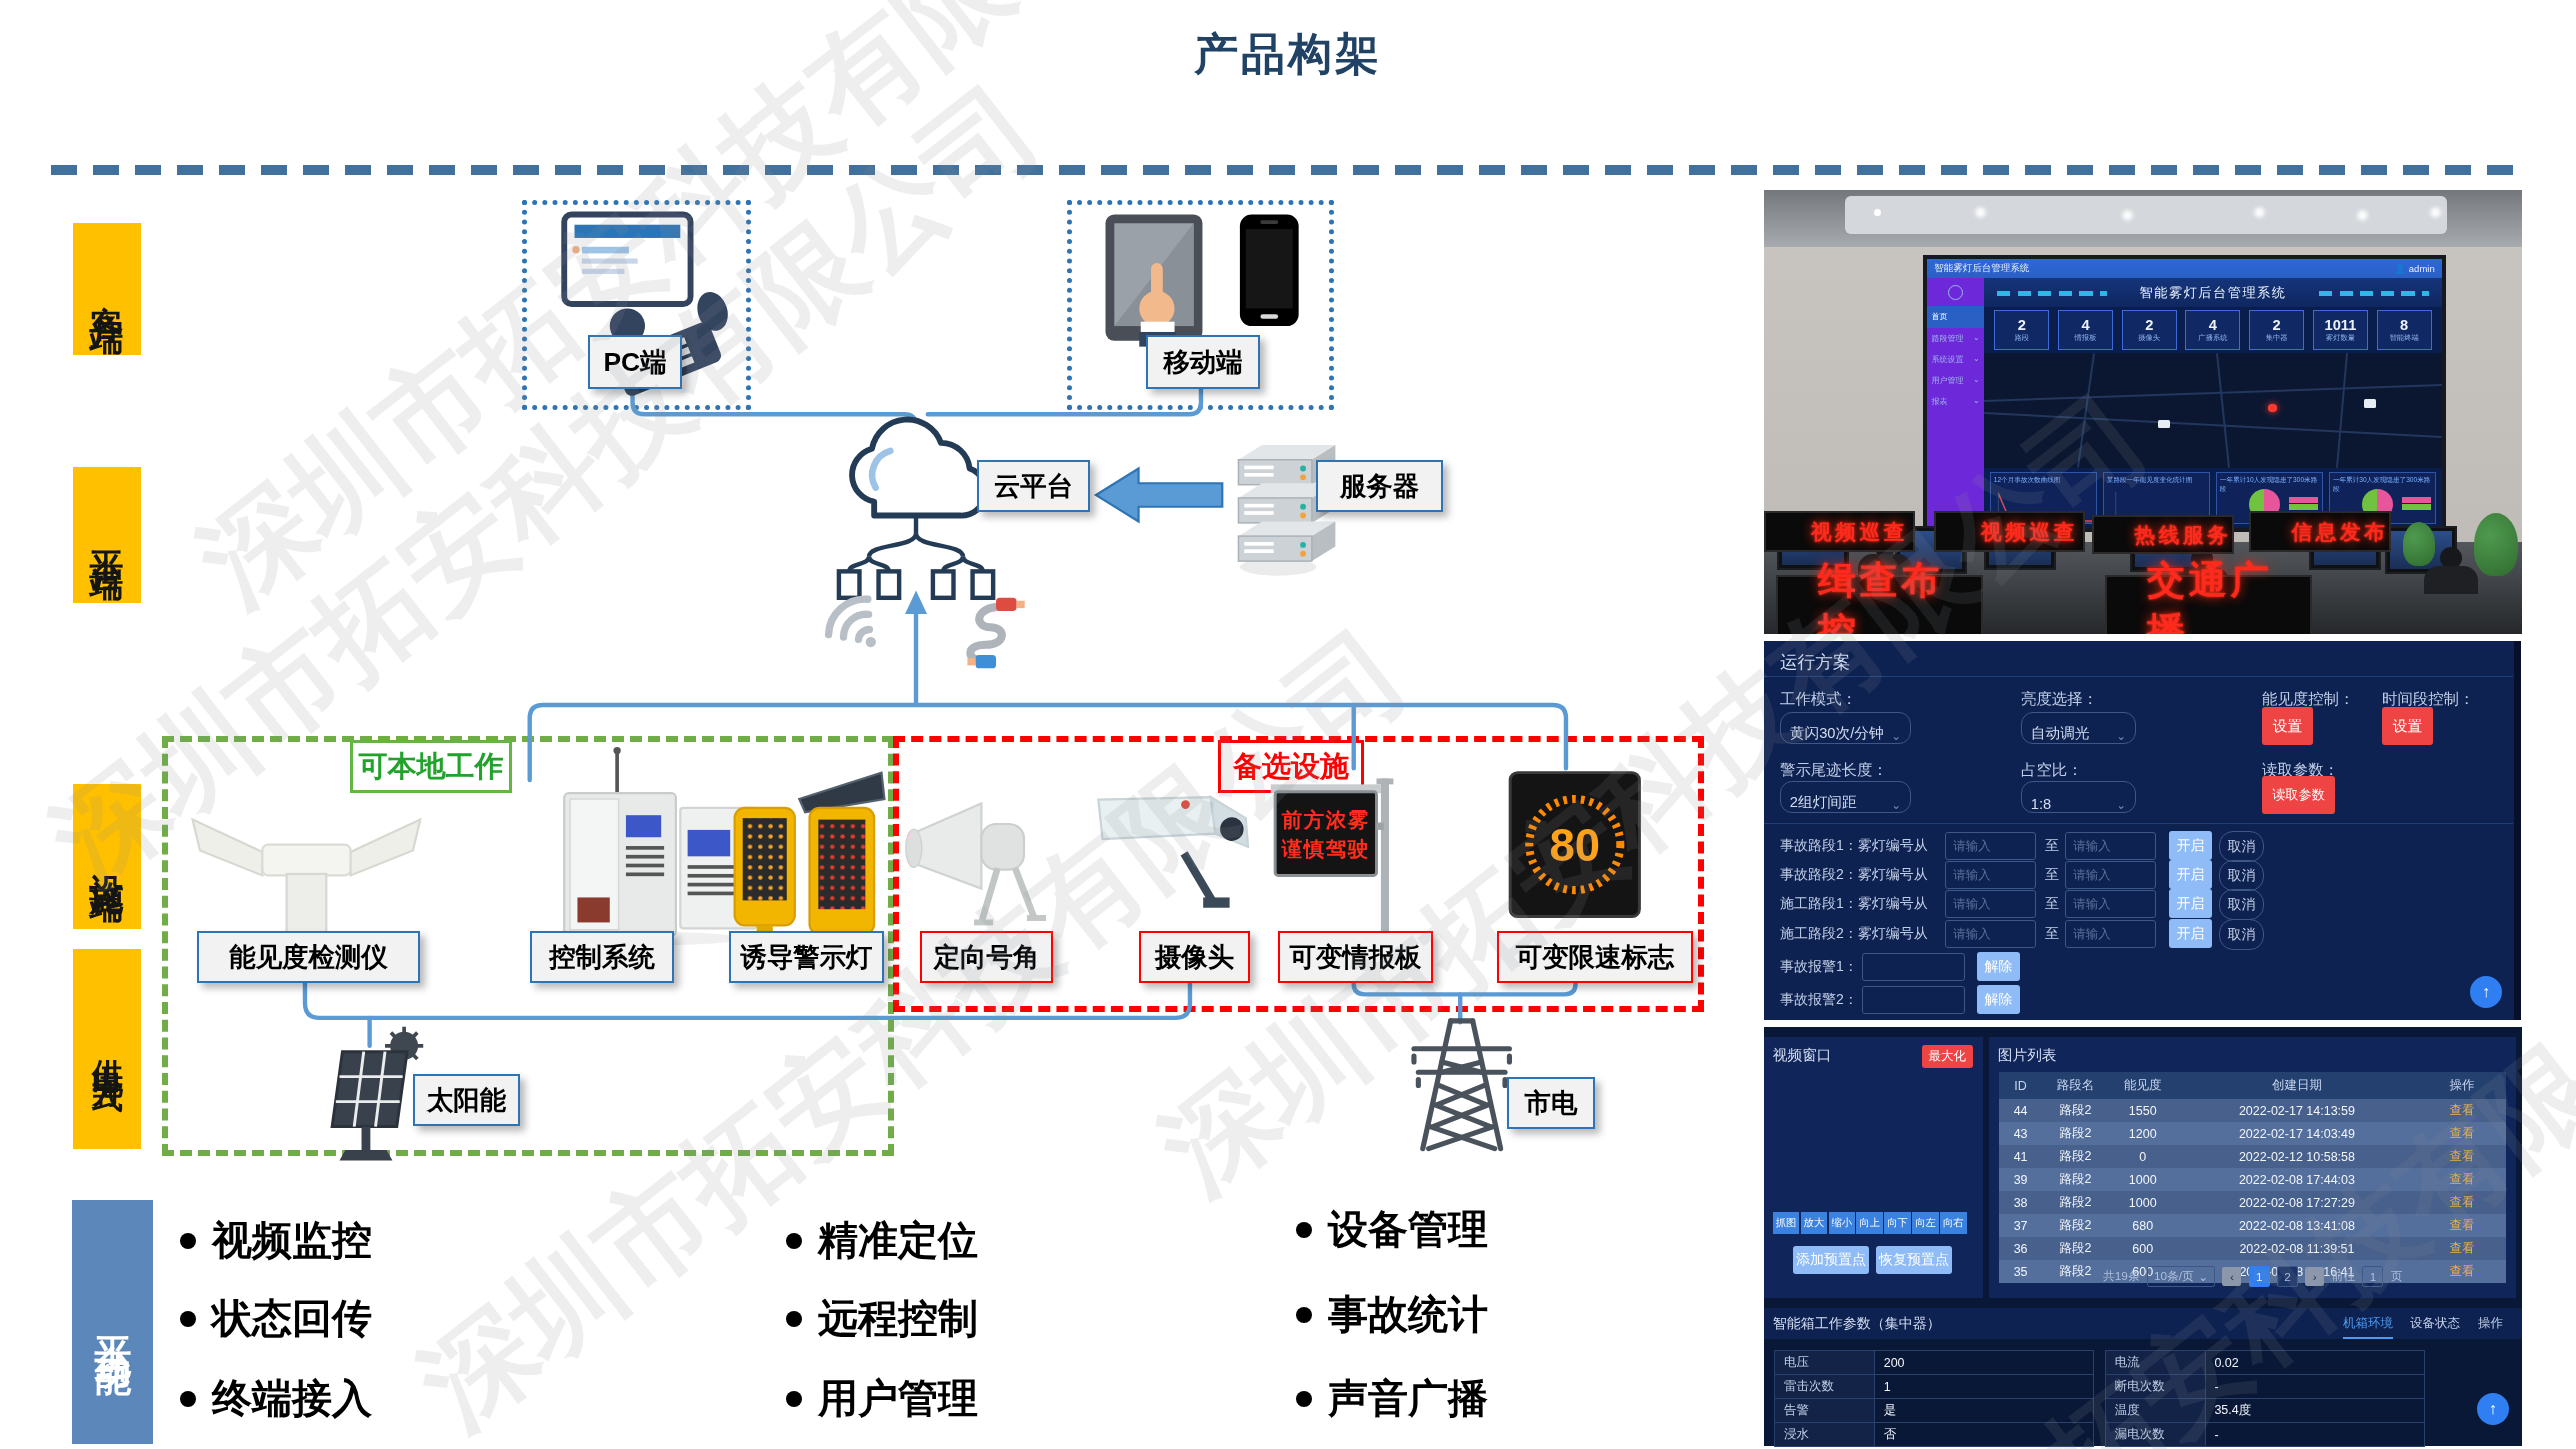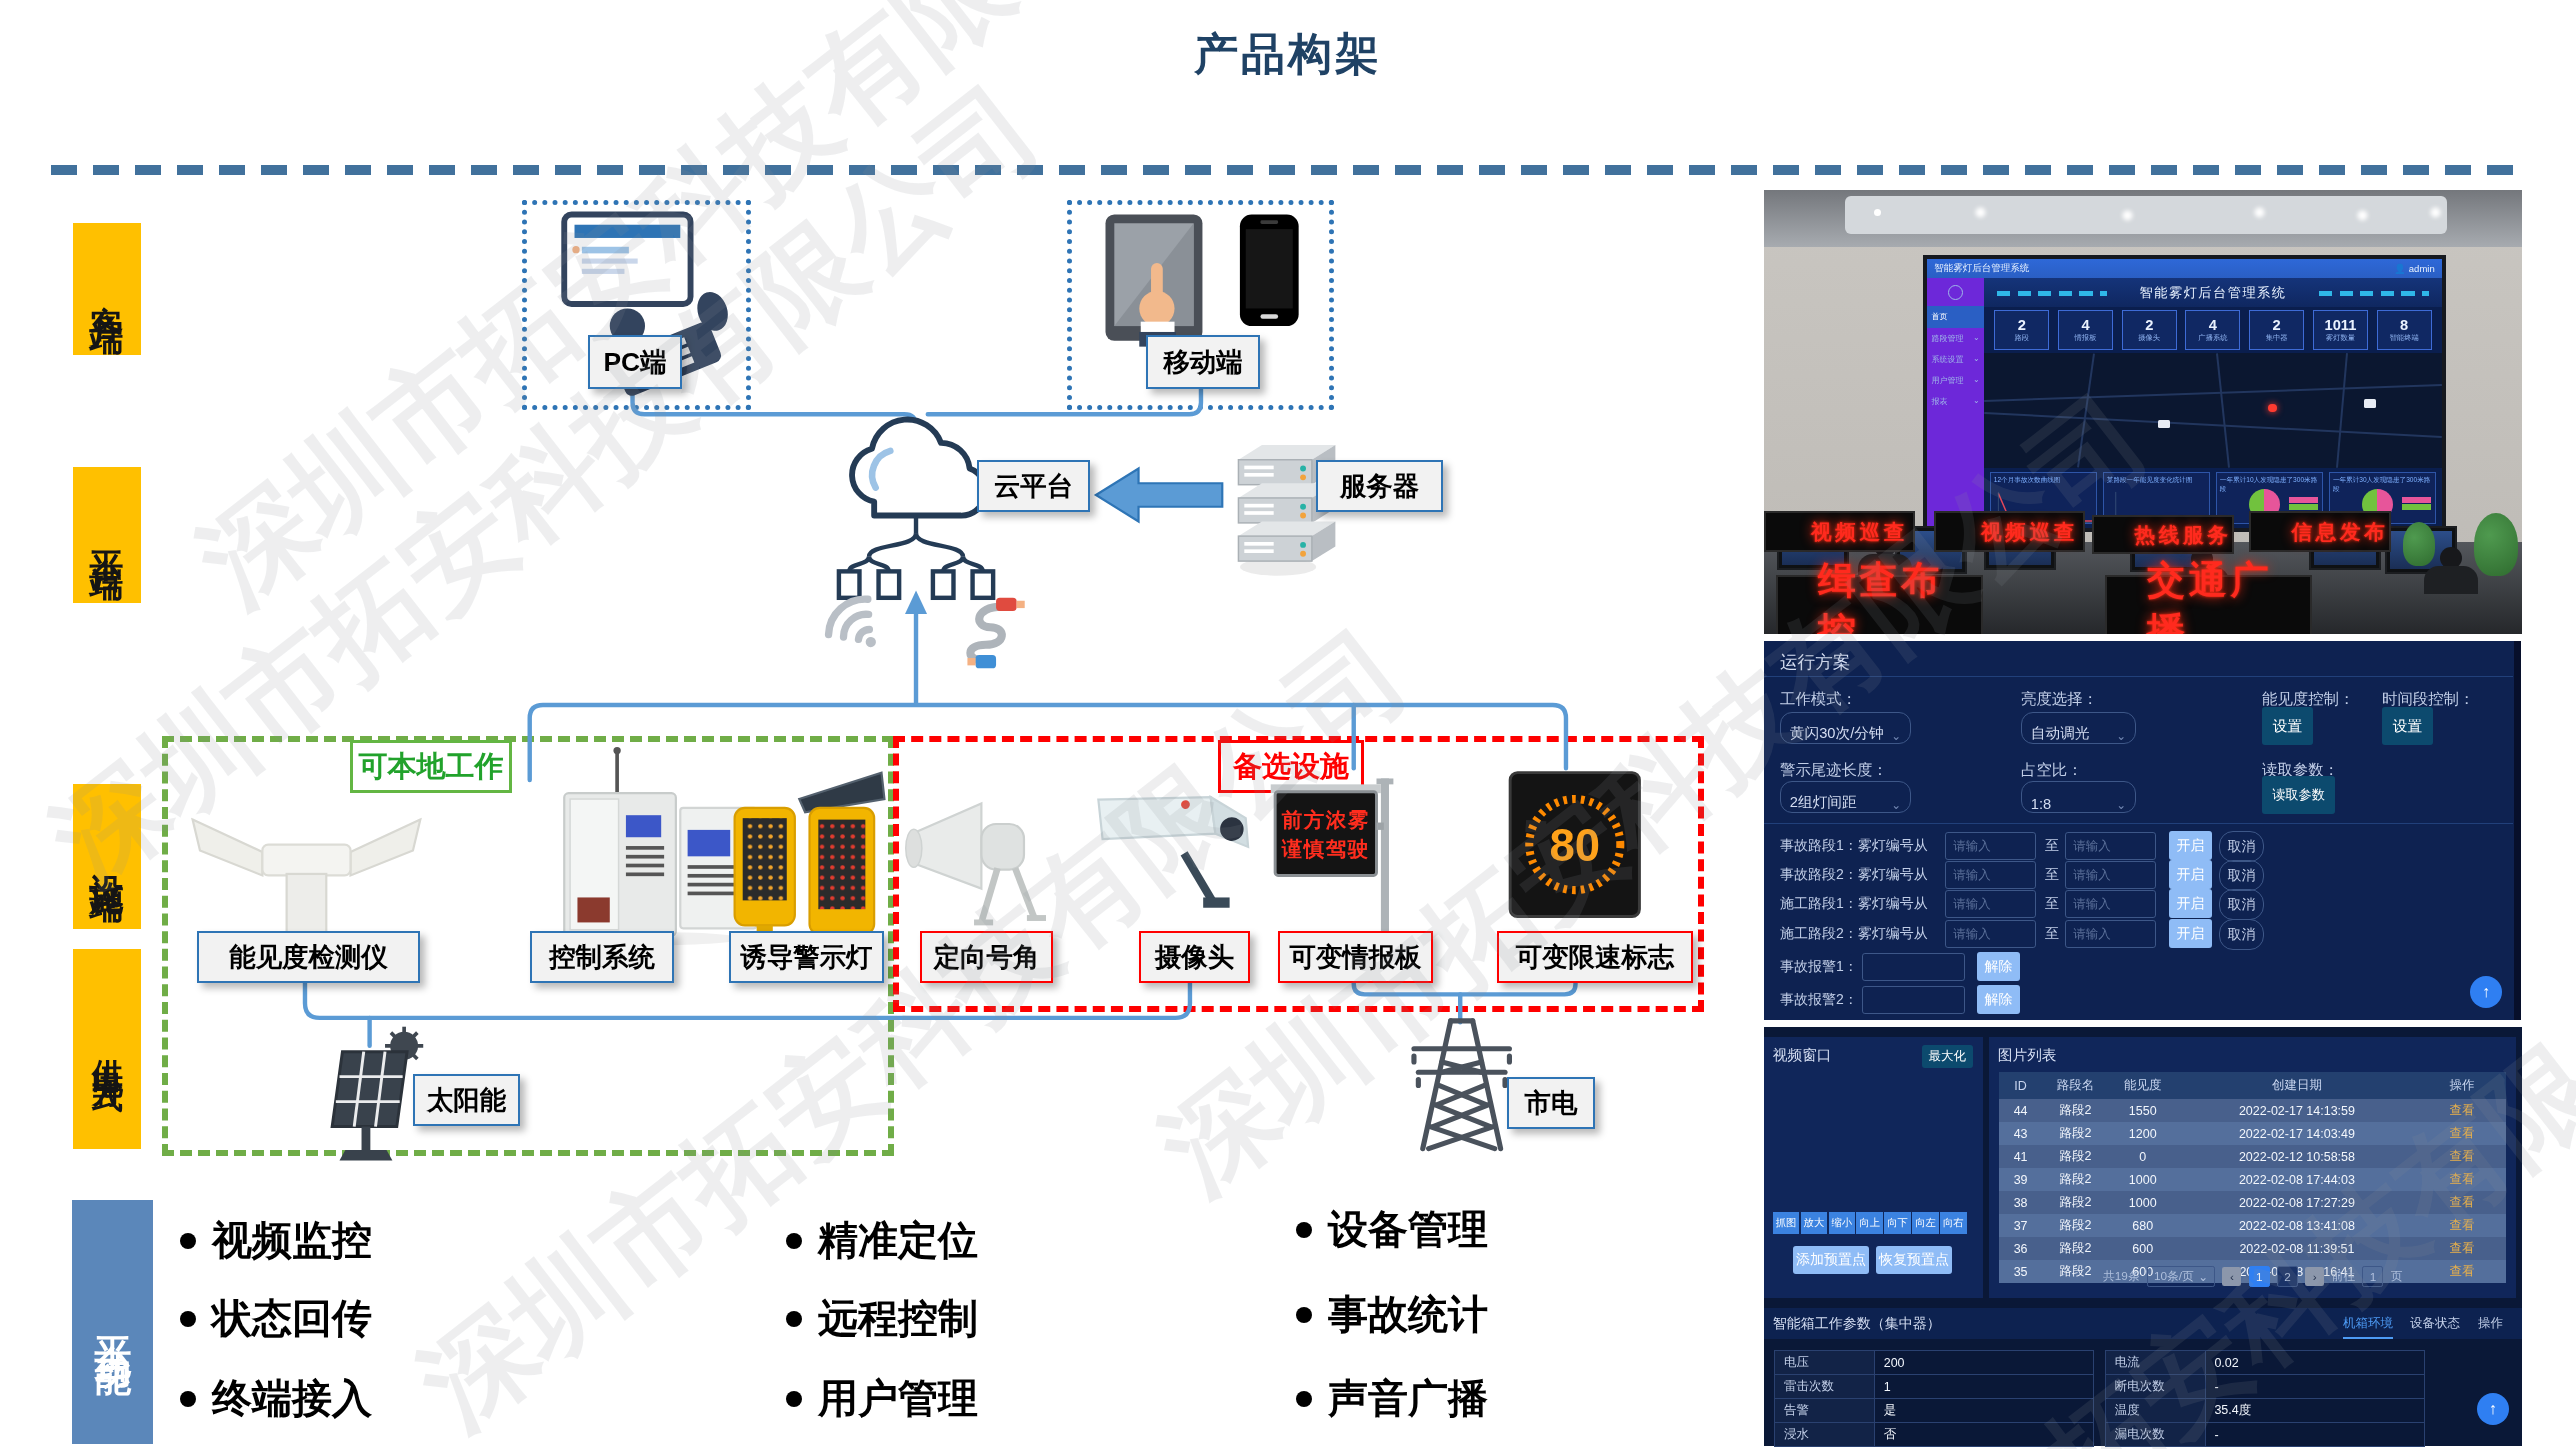--- a/index.html
+++ b/index.html
@@ -89,21 +89,21 @@
   .led.small{font-size:20.6px;} .led.large{font-size:38px;}
   
   #runpanel{position:absolute;left:1764px;top:641px;width:757px;height:379px;background:#0E2251;color:#C2CFE8;}
   #runpanel .rstrip{position:absolute;right:0;top:0;width:7.3px;height:100%;background:#070F2B;}
   #runpanel .ptitle{position:absolute;left:16px;top:8.8px;font-size:17.6px;color:#D6DFF3;}
   #runpanel .hr{position:absolute;left:0;width:749px;border-top:0.7px solid #21407A;}
   .flabel{position:absolute;font-size:15.4px;color:#C2CFE8;white-space:nowrap;}
   .dd{position:absolute;height:32px;border:0.7px solid #3D5788;border-radius:12px;color:#D5DEF2;
     font-size:14.7px;display:flex;align-items:flex-end;justify-content:space-between;padding:0 8.8px;box-sizing:border-box;}
   .dd .ch{color:#7388B3;font-size:11.8px;margin-left:7.3px;}
-  .bbtn{position:absolute;background:#0c4a6e;color:#fff;border-radius:2.9px;display:flex;align-items:center;
+  .bbtn{position:absolute;background:#ef4444;color:#fff;border-radius:2.9px;display:flex;align-items:center;
     justify-content:center;font-size:14.7px;}
   .lbtn{background:#8FBCF6;color:#fff;border-radius:2.9px;display:flex;align-items:center;justify-content:center;font-size:14px;}
   .obtn{background:transparent;border:0.7px solid #3D5788;color:#C2CFE8;border-radius:14px;display:flex;align-items:center;justify-content:center;font-size:14px;}
   .seg-row,.alarm-row{position:absolute;left:0;width:735px;height:29px;}
   .seg-row .sl,.alarm-row .sl{position:absolute;left:16px;top:5.9px;font-size:14px;white-space:nowrap;}
   .tin{position:absolute;height:28px;border:0.7px solid #3D5788;border-radius:2.9px;background:transparent;
     color:#D5DEF2;font-size:12.5px;padding:0 7.3px;box-sizing:border-box;font-family:"Liberation Sans",sans-serif;}
   .tin::placeholder{color:#5A6F99;}
   .fbtn{position:absolute;width:32px;height:32px;border-radius:50%;background:#2F7FF2;color:#fff;
     display:flex;align-items:center;justify-content:center;font-size:16px;}

